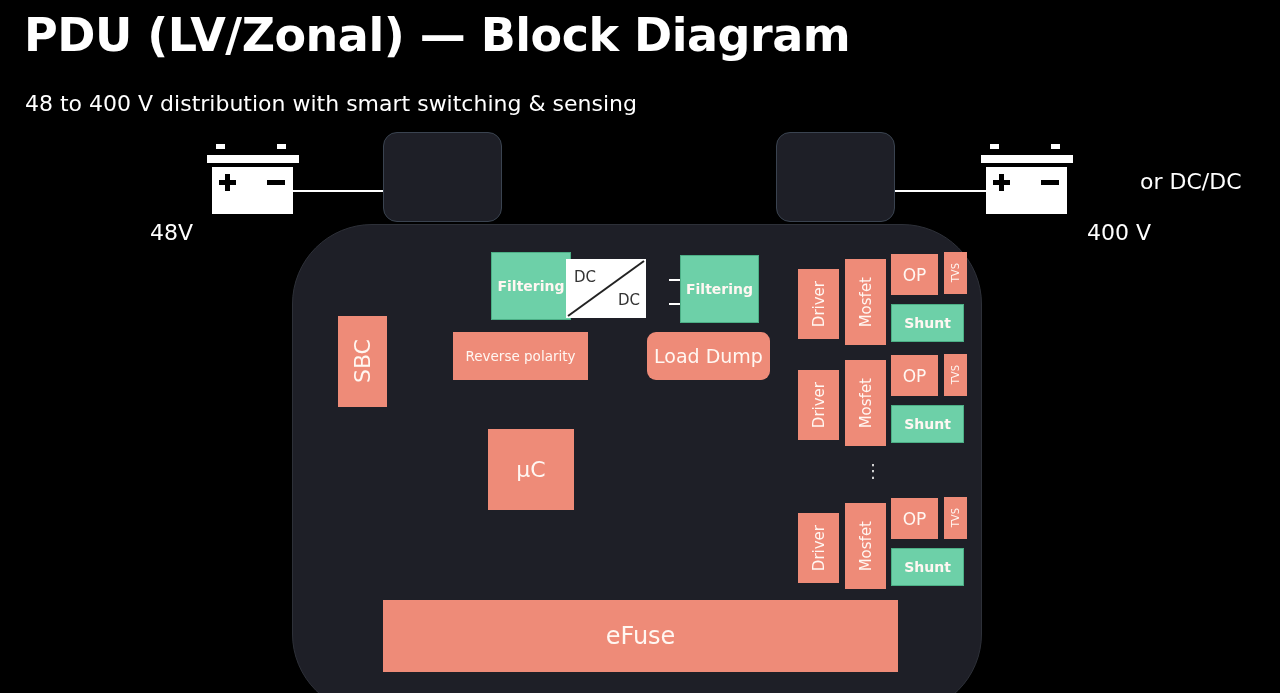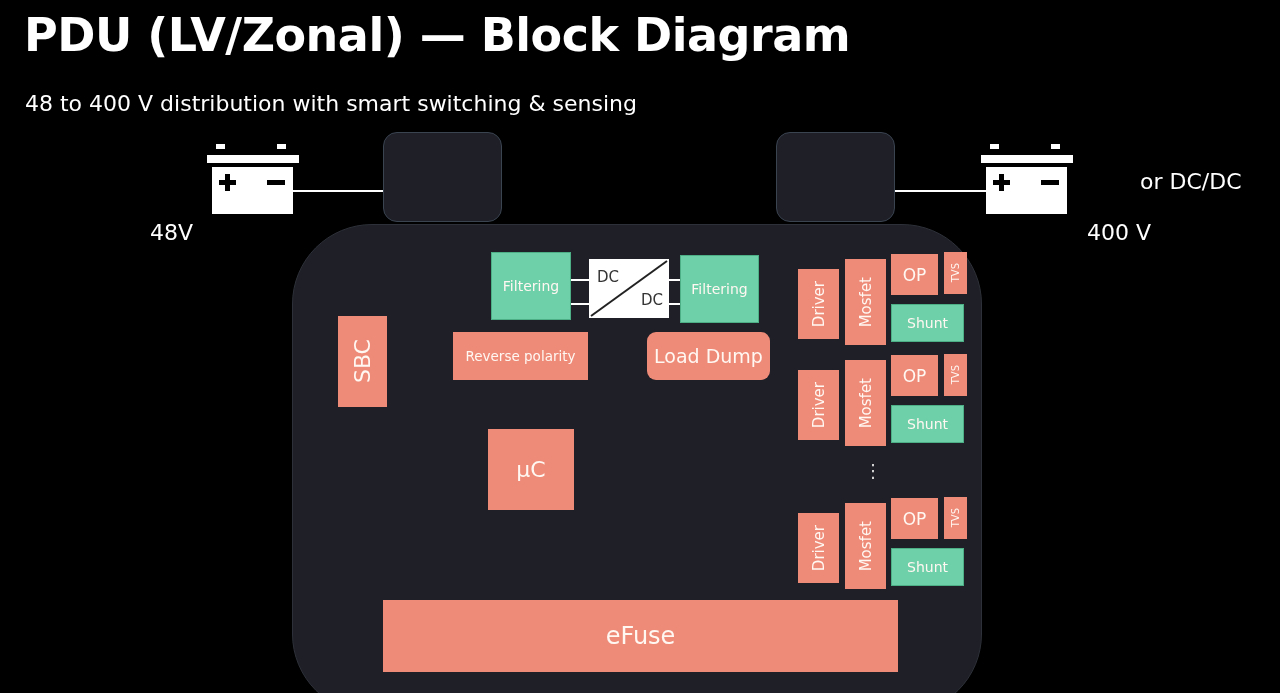--- a/index.html
+++ b/index.html
@@ -25,21 +25,21 @@
     background: #1e1f27; border: 1px solid #2d3038; border-radius: 80px;
     box-sizing: border-box;
   }
   .wire { background: #fff; height: 2px; }
   .blk {
     position: absolute; box-sizing: border-box; display: flex;
     align-items: center; justify-content: center; color: #fff7f2;
     white-space: nowrap;
   }
   .red { background: #ee8b78; }
-  .green { background: #6dd0a8; border: 1px solid #4caf86; }
+  .green { background: #6dd0a8; border: 1px solid #4caf86; font-weight: bold; }
   .vt { writing-mode: vertical-rl; transform: rotate(180deg); }
   .battery { position: absolute; }
   .dcdc { position: absolute; background: #fff; }
   .dc-label { position: absolute; color: #333; font-size: 15px; }
   .hline { position: absolute; height: 1.5px; background: #fff; }
   .dots { color: #ddd; font-size: 18px; line-height: 6px; text-align: center; }
 </style>
 </head>
 <body>
 
@@ -74,21 +74,21 @@
 <div class="abs port" style="left:383px; top:132px; width:119px; height:90px;"></div>
 <div class="abs port" style="left:776px; top:132px; width:119px; height:90px;"></div>
 
 <div class="abs body-box"></div>
 
 <div class="blk green" style="left:491px; top:252px; width:80px; height:68px; font-size:14px;">
   <span>Filtering</span>
 </div>
 <div class="hline" style="left:571px; top:279px; width:18px;"></div>
 <div class="hline" style="left:571px; top:303px; width:18px;"></div>
-<div class="dcdc" style="left:589px; top:259px; width:80px; height:59px;">
+<div class="dcdc" style="left:566px; top:259px; width:80px; height:59px;">
   <svg width="80" height="59" style="position:absolute;left:0;top:0;">
     <line x1="2" y1="57" x2="78" y2="2" stroke="#222" stroke-width="2"></line>
   </svg>
   <span class="dc-label" style="left:8px; top:9px;">DC</span>
   <span class="dc-label" style="left:52px; top:32px;">DC</span>
 </div>
 <div class="hline" style="left:669px; top:279px; width:11px;"></div>
 <div class="hline" style="left:669px; top:303px; width:11px;"></div>
 <div class="blk green" style="left:680px; top:255px; width:79px; height:68px; font-size:14px;">
   <span>Filtering</span>

